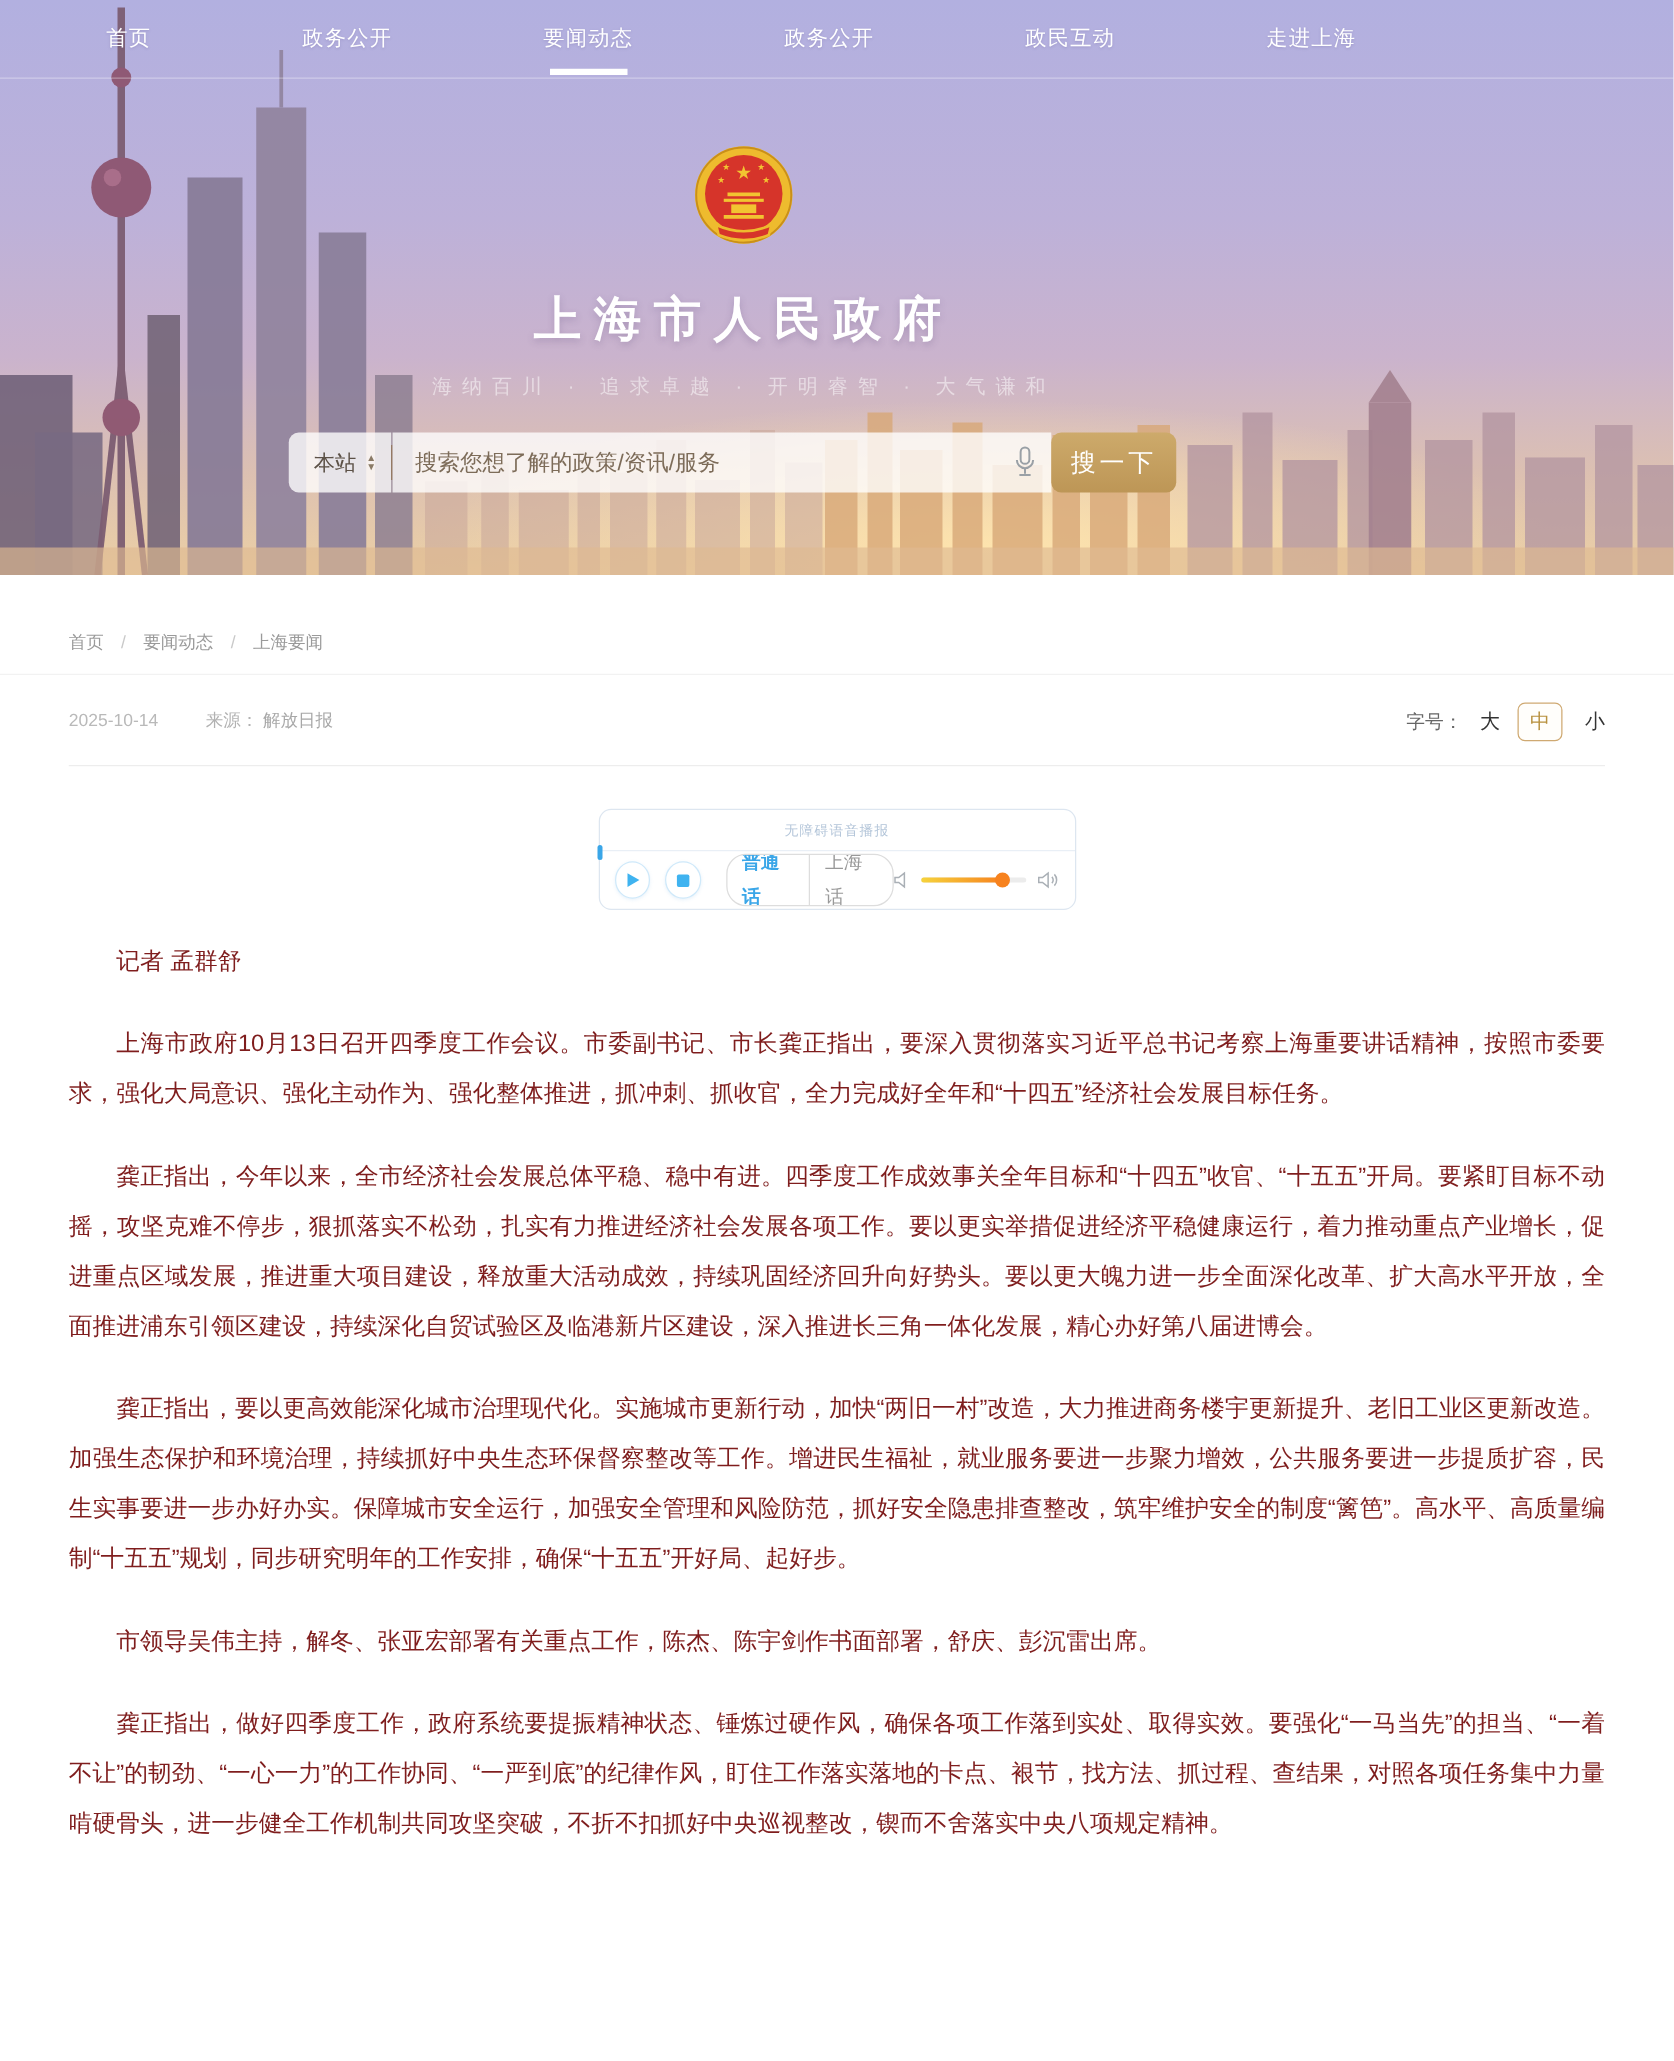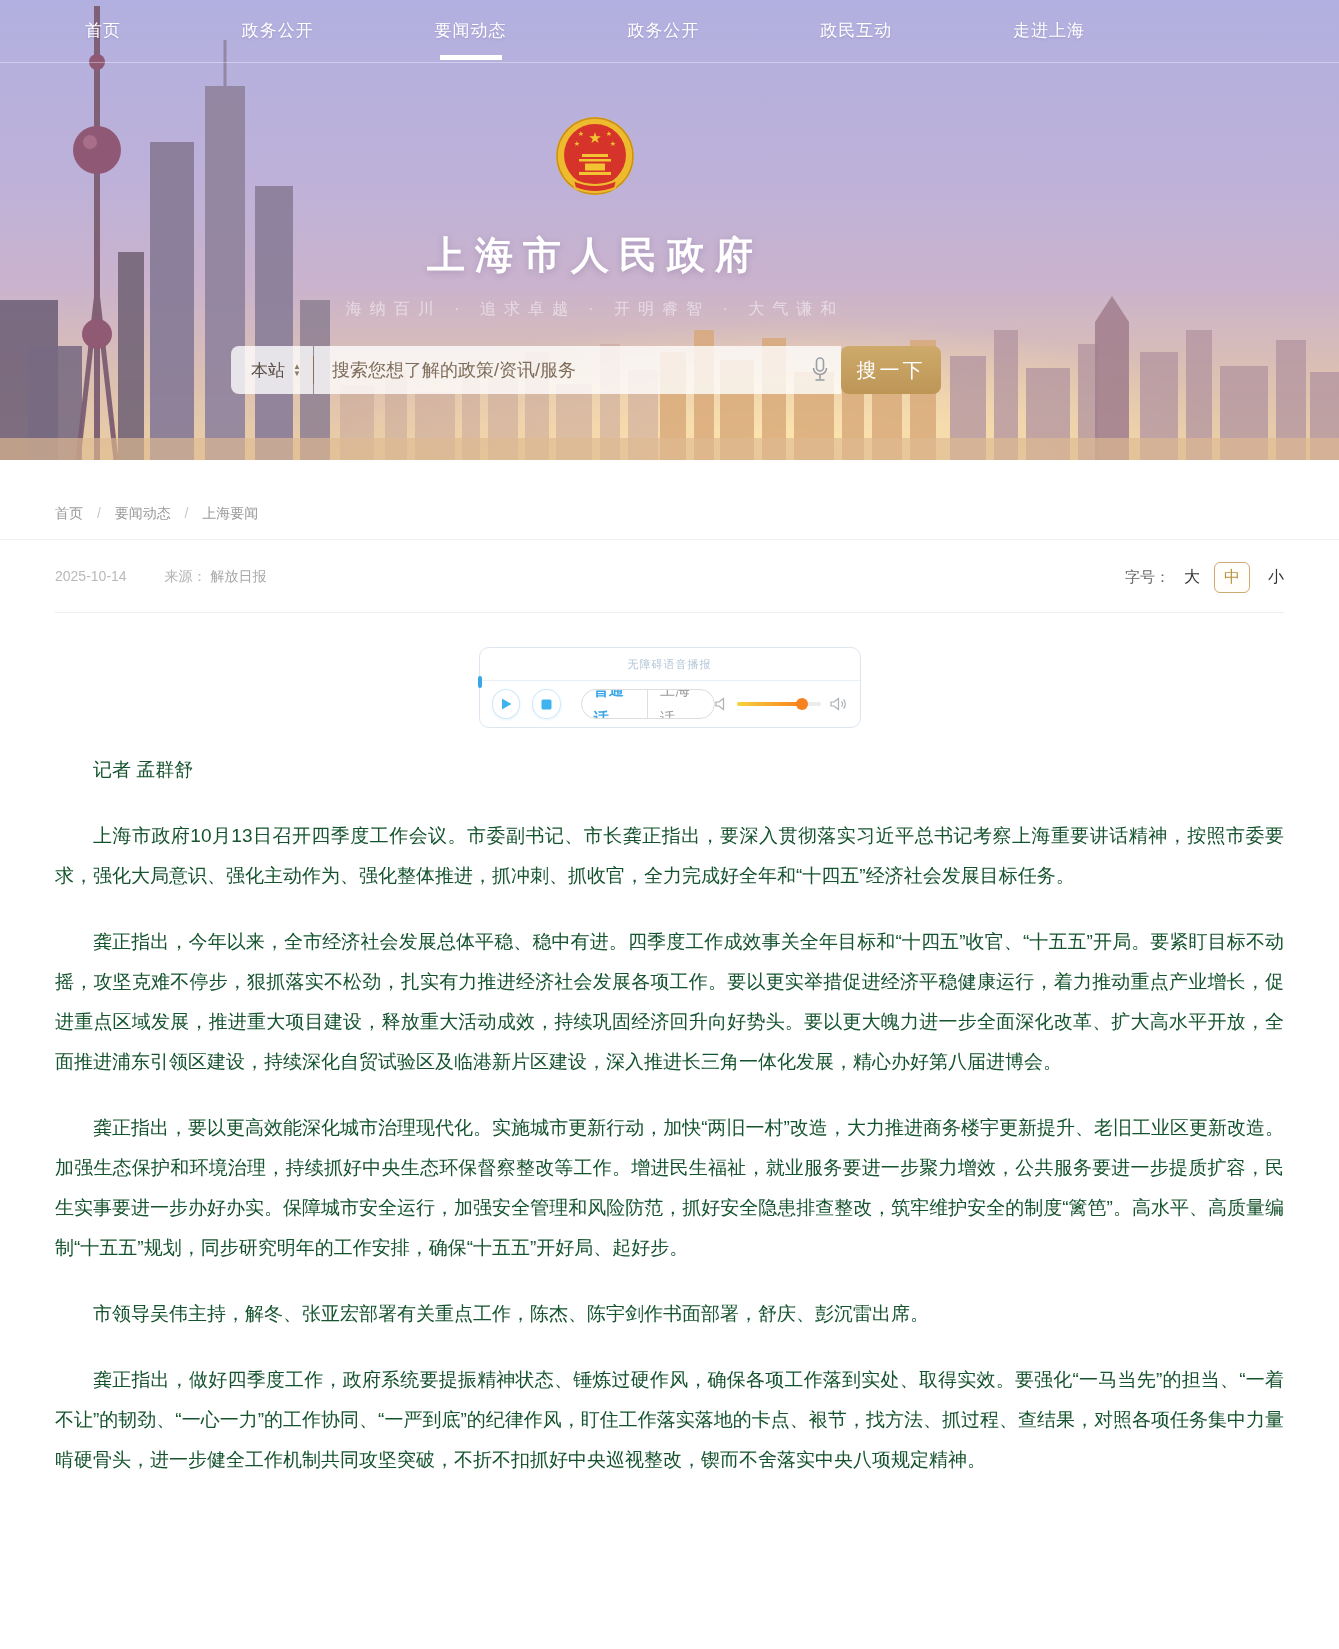--- a/index.html
+++ b/index.html
@@ -61,35 +61,35 @@
   
   .player { position:relative; width:382px; margin:34px auto 0 auto; border:1px solid #dde6f0;
             border-radius:10px; background:#fff; }
   .player-head { height:33px; display:flex; align-items:center; justify-content:center;
                  border-bottom:1px solid #e9eff6; color:#b3c5d9; font-size:11px; letter-spacing:1px; }
   .player-tab { position:absolute; left:-2px; top:28px; width:4px; height:12px; background:#3aa6e8; border-radius:2px; }
   .player-row { display:flex; align-items:center; height:46px; padding:0 12px; }
   .pbtn { width:30px; height:30px; border-radius:50%; border:1px solid #cfe9fa; background:#fff;
           display:flex; align-items:center; justify-content:center; cursor:pointer; box-shadow:0 1px 3px rgba(120,180,230,0.18); }
   .pbtn + .pbtn { margin-left:12px; }
-  .lang-pill { display:flex; align-items:center; height:30px; margin-left:20px; border:1px solid #ddd;
+  .lang-pill { display:flex; align-items:center; height:42px; margin-left:20px; border:1px solid #ddd;
                border-radius:16px; overflow:hidden; font-size:15px; }
   .lang-seg { padding:0 12px; line-height:28px; cursor:pointer; }
   .lang-seg.active { color:#3aa6e8; font-weight:700; }
   .lang-seg.inactive { color:#999; border-left:1px solid #ddd; }
   .vol-group { margin-left:auto; display:flex; align-items:center; gap:9px; }
   .vol-track { position:relative; width:84px; height:4px; background:#ececec; border-radius:2px; }
   .vol-fill { position:relative; height:4px; border-radius:2px;
               background:linear-gradient(90deg,#f6d33c 0%, #f7821e 100%); }
   .vol-knob { position:absolute; right:-6px; top:50%; transform:translateY(-50%);
               width:12px; height:12px; border-radius:50%; background:#f7821e; cursor:pointer; }
 
   
   .article-body { margin-top:22px; }
-  .article-body p { font-size:19px; line-height:40px; color:#14532d; text-align:justify;
+  .article-body p { font-size:19px; line-height:40px; color:#7f1d1d; text-align:justify;
                     text-indent:2em; margin-bottom:26px; }
   .article-body p:last-child { margin-bottom:0; }
 </style>
 </head>
 <body>
 
 <div class="hero">
   <svg class="hero-bg" viewBox="0 0 1339 460" preserveAspectRatio="none" aria-hidden="true">
     <defs>
       <linearGradient id="sky" x1="0" y1="0" x2="0" y2="1">

